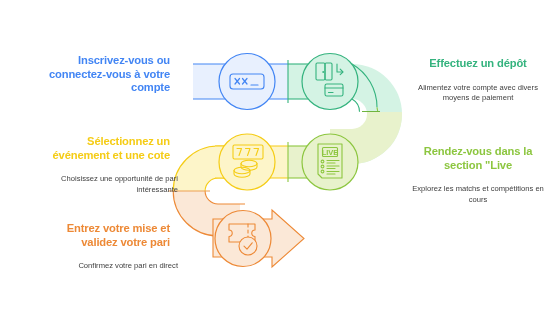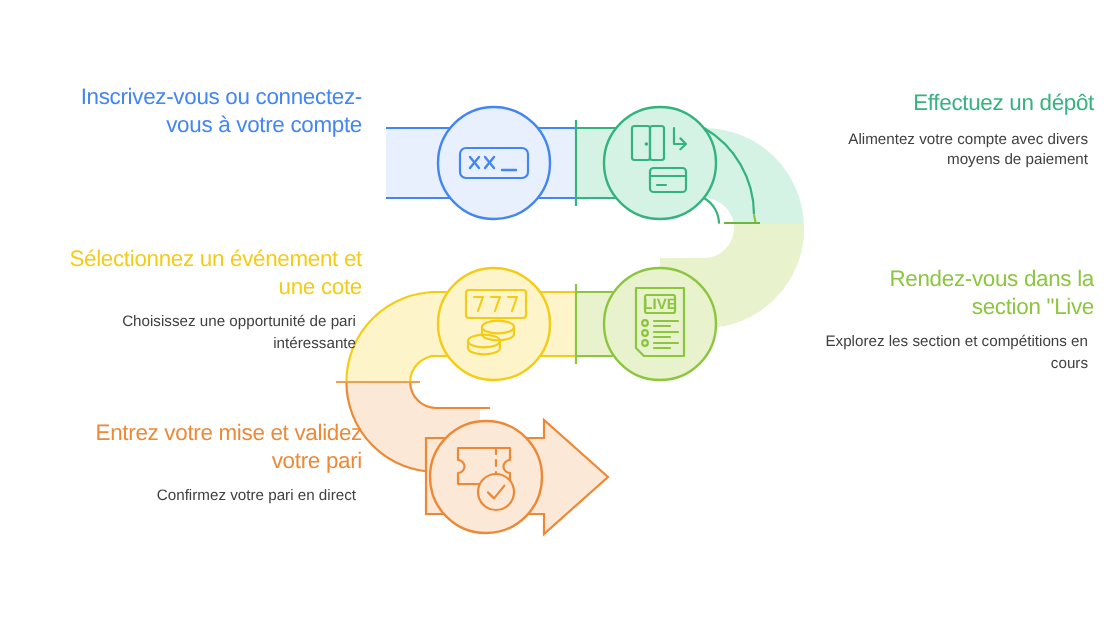--- a/index.html
+++ b/index.html
@@ -28,28 +28,28 @@
     height: 315px;
   }
   .txt-block {
     position: absolute;
     box-sizing: border-box;
   }
   .txt-left {
     text-align: right;
   }
   .txt-right {
-    text-align: right;
+    text-align: center;
   }
   .step-title {
     font-size: 11.2px;
-    font-weight: normal;
+    font-weight: bold;
     line-height: 13.6px;
     letter-spacing: -0.15px;
-    margin: 1px;
+    margin: 12px;
   }
   .step-desc {
     font-size: 7.6px;
     font-weight: normal;
     line-height: 10.4px;
     color: #404040;
     margin: 4px;
     margin-top: 5px;
   }
 </style>
@@ -220,16 +220,16 @@
     <div class="step-desc">Confirmez votre pari en direct</div>
   </div>
 
   <div class="txt-block txt-right" style="left:408px; top:45px; width:140px;">
     <div class="step-title" style="color:#34b37e;">Effectuez un dépôt</div>
     <div class="step-desc">Alimentez votre compte avec divers moyens de paiement</div>
   </div>
 
   <div class="txt-block txt-right" style="left:408px; top:133px; width:140px;">
     <div class="step-title" style="color:#8cc63f;">Rendez-vous dans la section "Live</div>
-    <div class="step-desc">Explorez les section et compétitions en cours</div>
+    <div class="step-desc">Explorez les matchs et compétitions en cours</div>
   </div>
 
 </div>
 
 </body></html>

